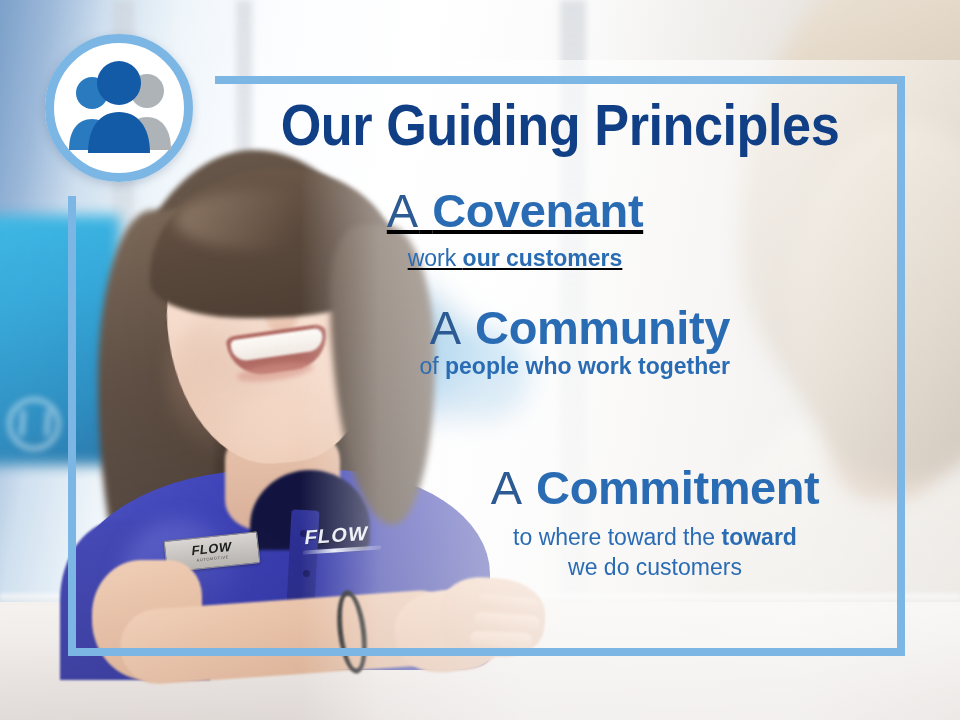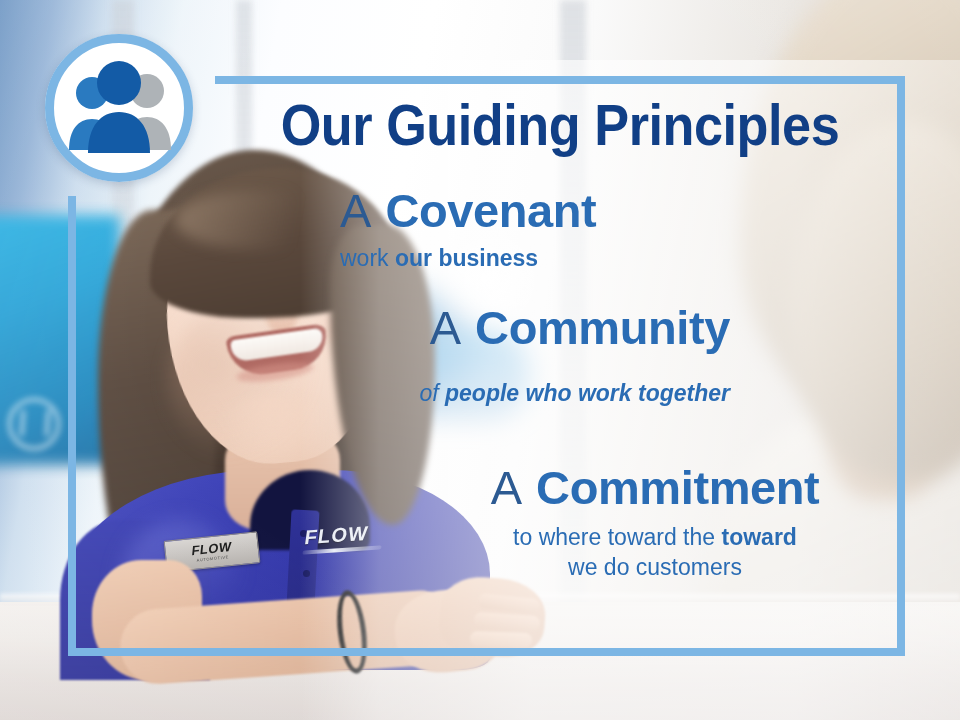--- a/index.html
+++ b/index.html
@@ -323,24 +323,24 @@
   }
   .head .a{font-weight:normal;color:#2c5a92;letter-spacing:1px;}
   .head .word{font-weight:bold;color:#2a6cb4;letter-spacing:-.4px;}
   .sub{
     font-size:23px;line-height:1.28;color:#2a6cb4;
     font-family:"Liberation Sans","DejaVu Sans",sans-serif;
     font-weight:normal;white-space:nowrap;
   }
   .sub b{font-weight:bold;}
 
-  .b1{left:340px;top:186px;text-align:left;width:350px;}
+  .b1{left:340px;top:186px;text-align:center;width:350px;text-decoration:underline;}
   .b1 .sub{margin-top:9px;}
   .b2{left:385px;top:303px;text-align:right;width:345px;}
-  .b2 .sub{margin-top:27px;font-style:italic;}
+  .b2 .sub{margin-top:0;}
   .b3{left:430px;top:463px;text-align:center;width:450px;}
   .b3 .sub{margin-top:11px;}
 </style>
 </head>
 <body>
 
 <div id="stage">
 
   <div class="photo">
     <div class="bg-wall"></div>
@@ -434,21 +434,21 @@
   </div>
 
   <div class="title">Our Guiding Principles</div>
 
   <div class="block b1">
     <div class="head">
       <span class="a">A</span>
       <span class="word">Covenant</span>
     </div>
     <div class="sub">
-        <div><span>work </span><b>our business</b></div>
+        <div><span>work </span><b>our customers</b></div>
       </div>
   </div>
 
   <div class="block b2">
     <div class="head">
       <span class="a">A</span>
       <span class="word">Community</span>
     </div>
     <div class="sub">
         <div><span>of </span><b>people who work together</b></div>

